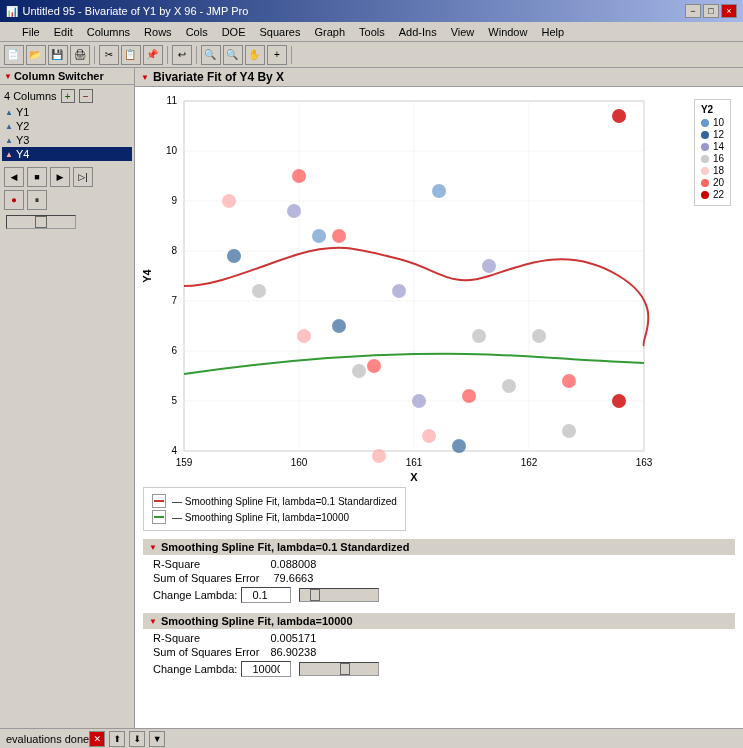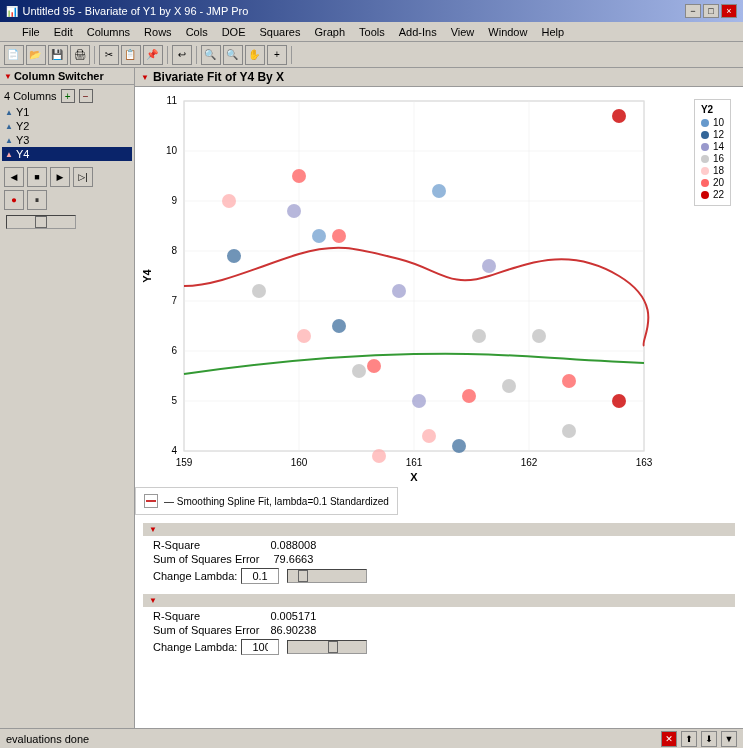--- a/index.html
+++ b/index.html
@@ -140,30 +140,29 @@
       font-size: 11px;
       display: flex;
       align-items: center;
       gap: 4px;
       margin: 2px 0;
     }
     .stats-table { border-collapse: collapse; font-size: 11px; margin-left: 10px; }
     .stats-table td { padding: 1px 8px 1px 0; }
     .stats-table td:last-child { text-align: center; min-width: 60px; }
     .lambda-row { display: flex; align-items: center; gap: 4px; font-size: 11px; margin-left: 10px; margin-top: 2px; }
-    .lambda-input { width: 38px; border: 1px inset #999; padding: 1px 10px; font-size: 11px; text-align: left; background: white; }
+    .lambda-input { width: 50px; border: 1px inset #999; padding: 1px 10px; font-size: 11px; text-align: left; background: white; }
 
     
     .status-bar {
       background: #d4d0c8;
       border-top: 1px solid #999;
       padding: 2px 6px;
       display: flex;
       align-items: center;
-      justify-content: space-between;
       height: 20px;
       font-size: 11px;
     }
     .status-right { display: flex; align-items: center; gap: 4px; }
     .status-btn { width: 16px; height: 16px; background: #d4d0c8; border: 1px solid #888; display: flex; align-items: center; justify-content: center; font-size: 9px; cursor: pointer; }
     .status-btn.red-bg { background: #cc0000; color: white; }
 
     
     svg.chart-svg { display: block; }
   </style>
@@ -379,34 +378,41 @@
           <div class="legend-dot" style="background:#ff6666;"></div>
           <span>20</span>
         </div>
         <div class="legend-item">
           <div class="legend-dot" style="background:#cc0000;"></div>
           <span>22</span>
         </div>
       </div>
     </div>
 
-    <div style="margin: 2px 0; text-decoration: underline;">
+    <div style="margin: 2px 8px; text-decoration: underline;">
       <div style="border: 1px solid #ccc; padding: 4px 8px; display: inline-block; background: white;">
         <div class="fit-legend-item">
           <div style="width:14px; height:14px; border:1px solid #999; background:white; display:flex; align-items:center; justify-content:center;">
             <div style="width:10px; height:2px; background:#cc3333;"></div>
           </div>
           <span>— Smoothing Spline Fit, lambda=0.1 Standardized</span>
         </div>
+        <div class="fit-legend-item">
+          <div style="width:14px; height:14px; border:1px solid #999; background:white; display:flex; align-items:center; justify-content:center;">
+            <div style="width:10px; height:2px; background:#339933;"></div>
+          </div>
+          <span>— Smoothing Spline Fit, lambda=10000</span>
+        </div>
       </div>
     </div>
 
     <div class="stats-section">
       <div class="stats-header">
         <span style="color:#cc0000; font-size:8px;">▼</span>
+        <span>Smoothing Spline Fit, lambda=0.1 Standardized</span>
       </div>
       <table class="stats-table">
         <tbody>
             <tr>
           <td>R-Square</td>
           <td>0.088008</td>
         </tr>
         <tr>
           <td>Sum of Squares Error</td>
           <td>79.6663</td>
@@ -418,20 +424,21 @@
         <input type="text" class="lambda-input" value="0.1" style="">
         <div style="position:relative; display:inline-block; width:80px; height:14px; background:#d4d0c8; border:1px inset #999; margin-left:4px;">
           <div style="position:absolute; width:10px; height:12px; background:#d4d0c8; border:1px solid #666; top:0; left:10px;"></div>
         </div>
       </div>
     </div>
 
     <div class="stats-section">
       <div class="stats-header">
         <span style="color:#cc0000; font-size:8px;">▼</span>
+        <span>Smoothing Spline Fit, lambda=10000</span>
       </div>
       <table class="stats-table">
         <tbody>
             <tr>
           <td>R-Square</td>
           <td>0.005171</td>
         </tr>
         <tr>
           <td>Sum of Squares Error</td>
           <td>86.90238</td>

